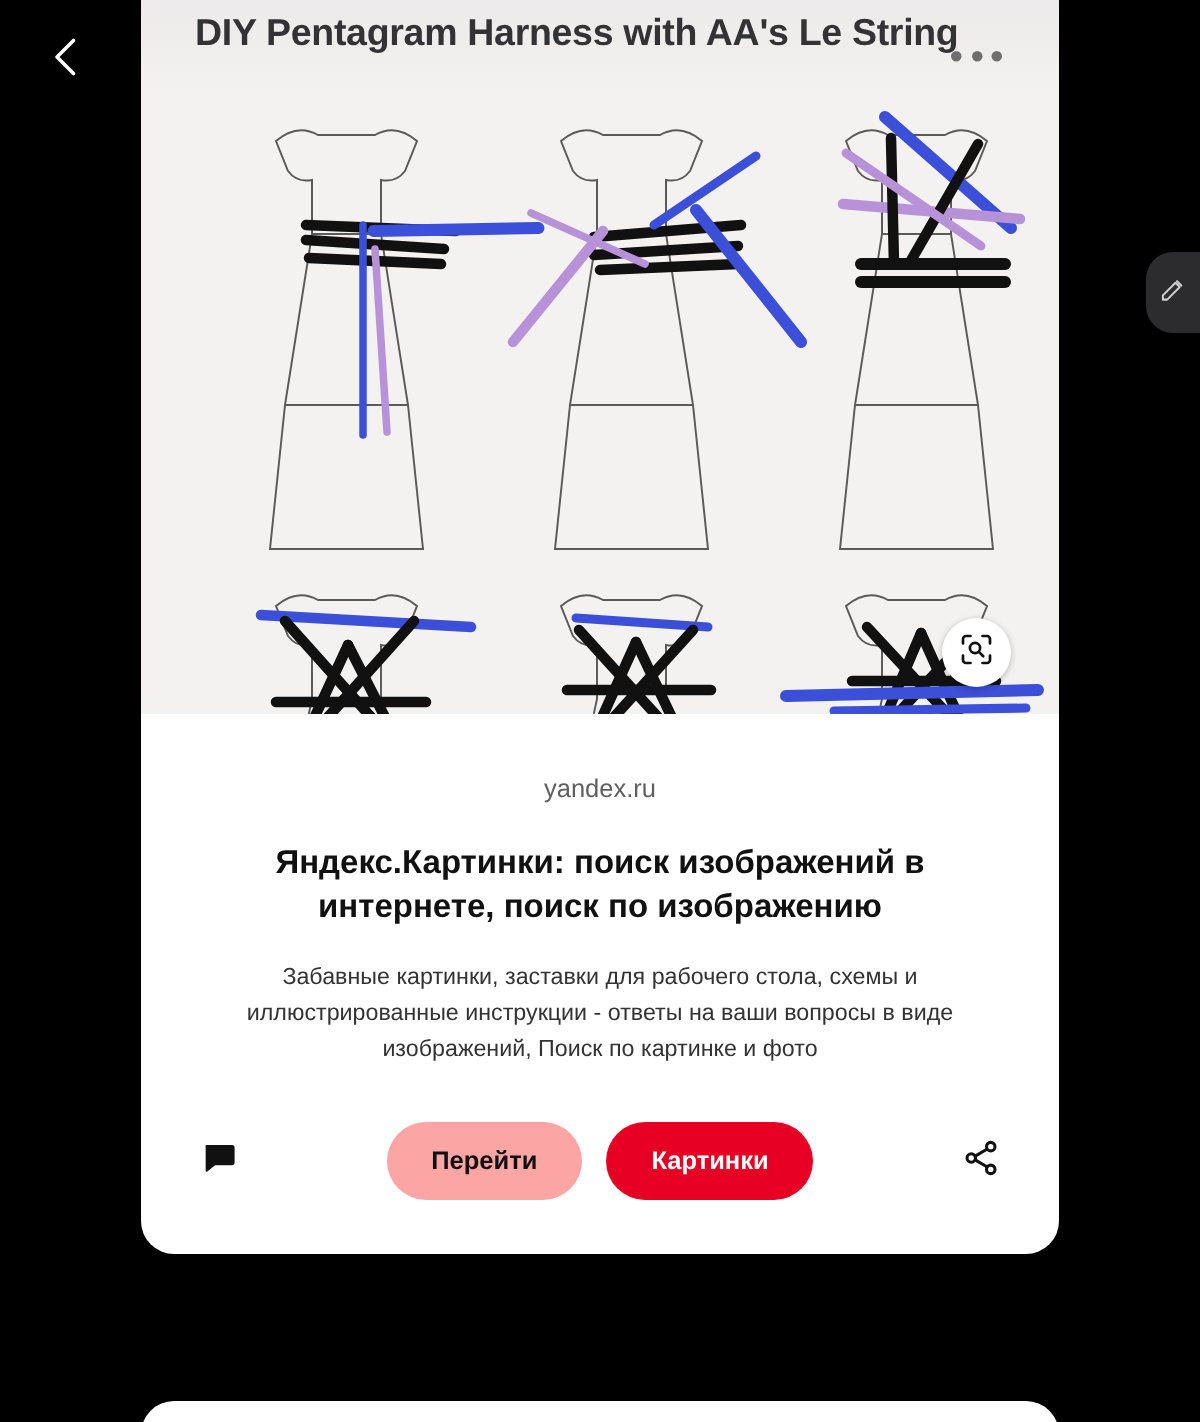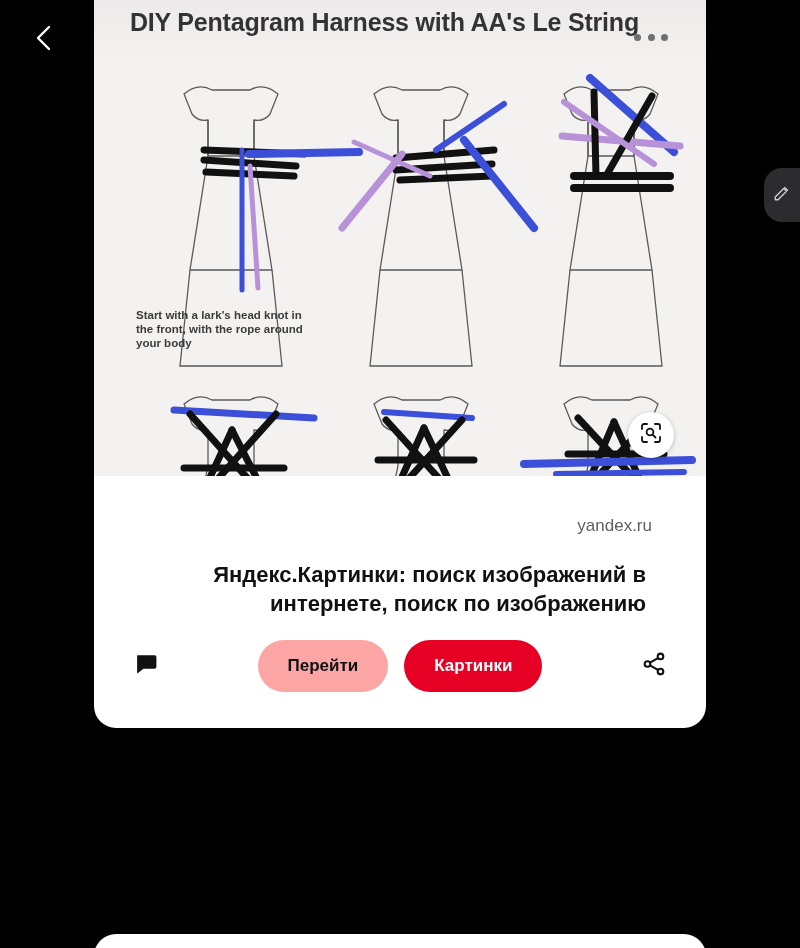--- a/index.html
+++ b/index.html
@@ -124,21 +124,21 @@
     background: #ffffff;
     box-shadow: 0 1px 4px rgba(0,0,0,0.25);
     display: flex;
     align-items: center;
     justify-content: center;
   }
 
   
   .pin-body {
     padding: 40px 54px 0 54px;
-    text-align: right;
+    text-align: center;
   }
   .domain {
     font-size: 17px;
     color: #5f5f5f;
     margin-bottom: 24px;
   }
   .pin-title {
     font-size: 22px;
     font-weight: bold;
     color: #111111;
@@ -327,21 +327,20 @@
             <path d="M80 32 L46 112" stroke="#111" stroke-width="7"></path>
             <path d="M80 32 L116 112" stroke="#111" stroke-width="7"></path>
             <path d="M-10 74 L158 70" stroke="#3b4fd8" stroke-width="8"></path>
             <path d="M22 84 L150 82" stroke="#3b4fd8" stroke-width="6"></path>
             <path d="M30 110 L136 110" stroke="#111" stroke-width="8"></path>
             <path d="M30 122 L136 122" stroke="#111" stroke-width="8"></path>
           </g>
         </g>
       </svg>
 
-      <div class="cap cap1">Start with a lark's head knot in the front, with the rope around your body</div>
       <div class="cap cap2">Cross in the front. Then, tie in back (not shown).</div>
 
       <div class="img-more">
         <i></i>
           <i></i>
           <i></i>
       </div>
 
       <div class="lens-btn">
         <span>
@@ -353,20 +352,21 @@
             <circle cx="11" cy="11" r="3.4" fill="none" stroke="#111" stroke-width="1.8"></circle>
             <path d="M13.6 13.6L16.5 16.5" stroke="#111" stroke-width="1.8" stroke-linecap="round"></path>
           </svg>
         </span>
       </div>
     </div>
 
     <div class="pin-body">
       <div class="domain">yandex.ru</div>
       <div class="pin-title">Яндекс.Картинки: поиск изображений в интернете, поиск по изображению</div>
+      <div class="pin-desc">Забавные картинки, заставки для рабочего стола, схемы и иллюстрированные инструкции - ответы на ваши вопросы в виде изображений, Поиск по картинке и фото</div>
     </div>
 
     <div class="actions">
       <div class="chat-icon">
         <span>
           <svg width="26" height="26" viewBox="0 0 24 24">
             <path d="M4 4h16a1.6 1.6 0 0 1 1.6 1.6v9.2A1.6 1.6 0 0 1 20 16.4H9.6L4.6 20.4a.5.5 0 0 1-.8-.4V5.6A1.6 1.6 0 0 1 4 4z" fill="#111"></path>
           </svg>
         </span>
       </div>

